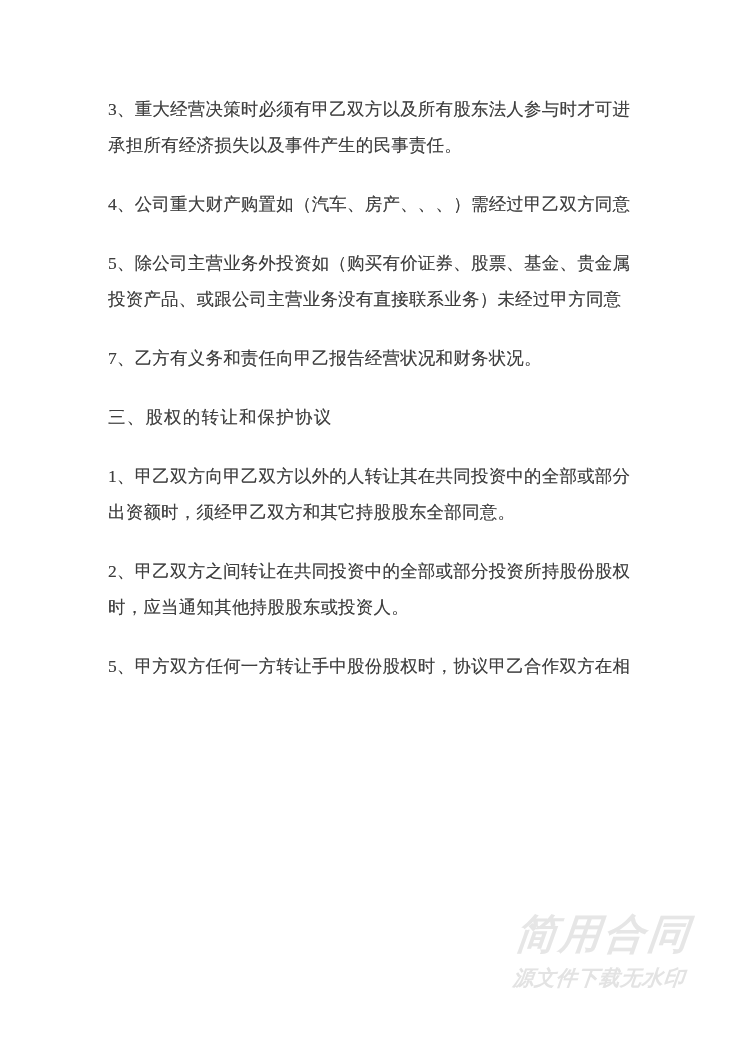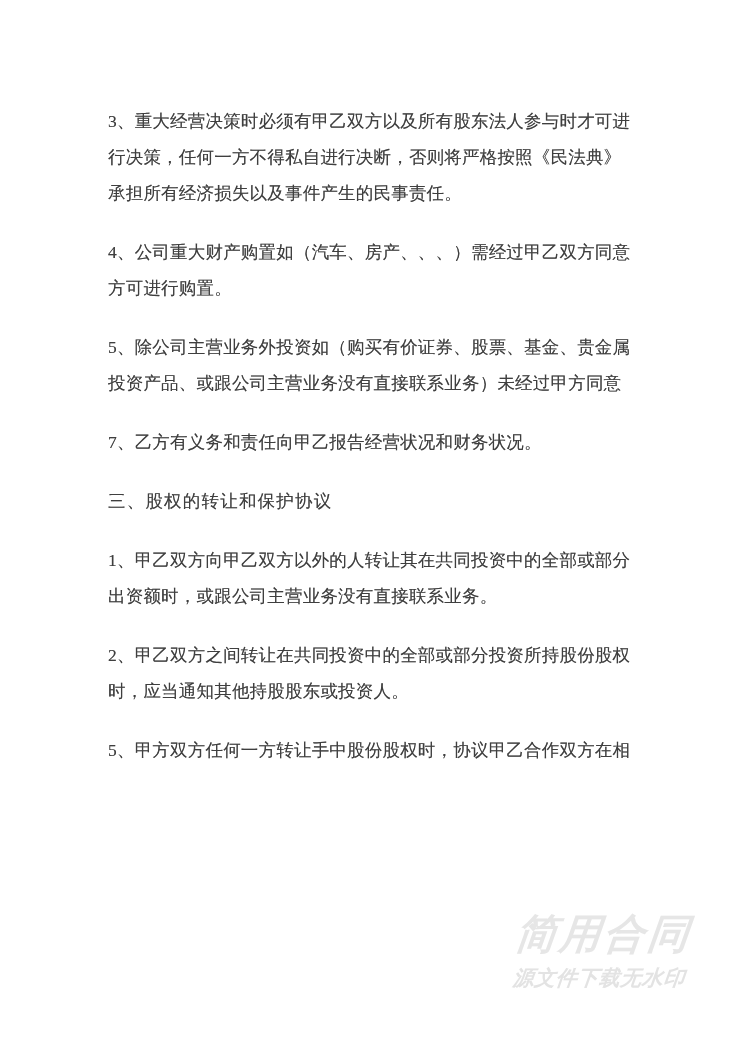--- a/index.html
+++ b/index.html
@@ -16,21 +16,21 @@
     overflow: hidden;
     font-family: "Liberation Serif", serif;
   }
   .doc-body {
     position: absolute;
     left: 108px;
     top: 91px;
     width: 530px;
   }
   .paragraph {
-    margin: 12px 0 23px 0;
+    margin: 0 0 23px 0;
   }
   .line {
     font-size: 17.5px;
     line-height: 36px;
     letter-spacing: 0.2px;
     white-space: nowrap;
     color: #3f3f3f;
     font-weight: 400;
     
     text-shadow: 0 0 0.4px rgba(63,63,63,0.55);
@@ -64,40 +64,38 @@
   }
 </style>
 </head>
 <body>
 
 <div class="page">
 
   <div class="doc-body" id="doc-body">
       <div class="paragraph clause">
         <div class="line">3、重大经营决策时必须有甲乙双方以及所有股东法人参与时才可进</div>
-        <div class="line">行决策，任何一方不得私自进行决断，否则将严格按照《民法典》</div>
         <div class="line">承担所有经济损失以及事件产生的民事责任。</div>
       </div>
       <div class="paragraph clause">
         <div class="line">4、公司重大财产购置如（汽车、房产、、、）需经过甲乙双方同意</div>
-        <div class="line">方可进行购置。</div>
       </div>
       <div class="paragraph clause">
         <div class="line">5、除公司主营业务外投资如（购买有价证券、股票、基金、贵金属</div>
         <div class="line">投资产品、或跟公司主营业务没有直接联系业务）未经过甲方同意</div>
       </div>
       <div class="paragraph clause">
         <div class="line">7、乙方有义务和责任向甲乙报告经营状况和财务状况。</div>
       </div>
       <div class="paragraph heading">
         <div class="line">三、股权的转让和保护协议</div>
       </div>
       <div class="paragraph clause">
         <div class="line">1、甲乙双方向甲乙双方以外的人转让其在共同投资中的全部或部分</div>
-        <div class="line">出资额时，或跟公司主营业务没有直接联系业务。</div>
+        <div class="line">出资额时，须经甲乙双方和其它持股股东全部同意。</div>
       </div>
       <div class="paragraph clause">
         <div class="line">2、甲乙双方之间转让在共同投资中的全部或部分投资所持股份股权</div>
         <div class="line">时，应当通知其他持股股东或投资人。</div>
       </div>
       <div class="paragraph clause">
         <div class="line">5、甲方双方任何一方转让手中股份股权时，协议甲乙合作双方在相</div>
       </div>
     </div>
 

